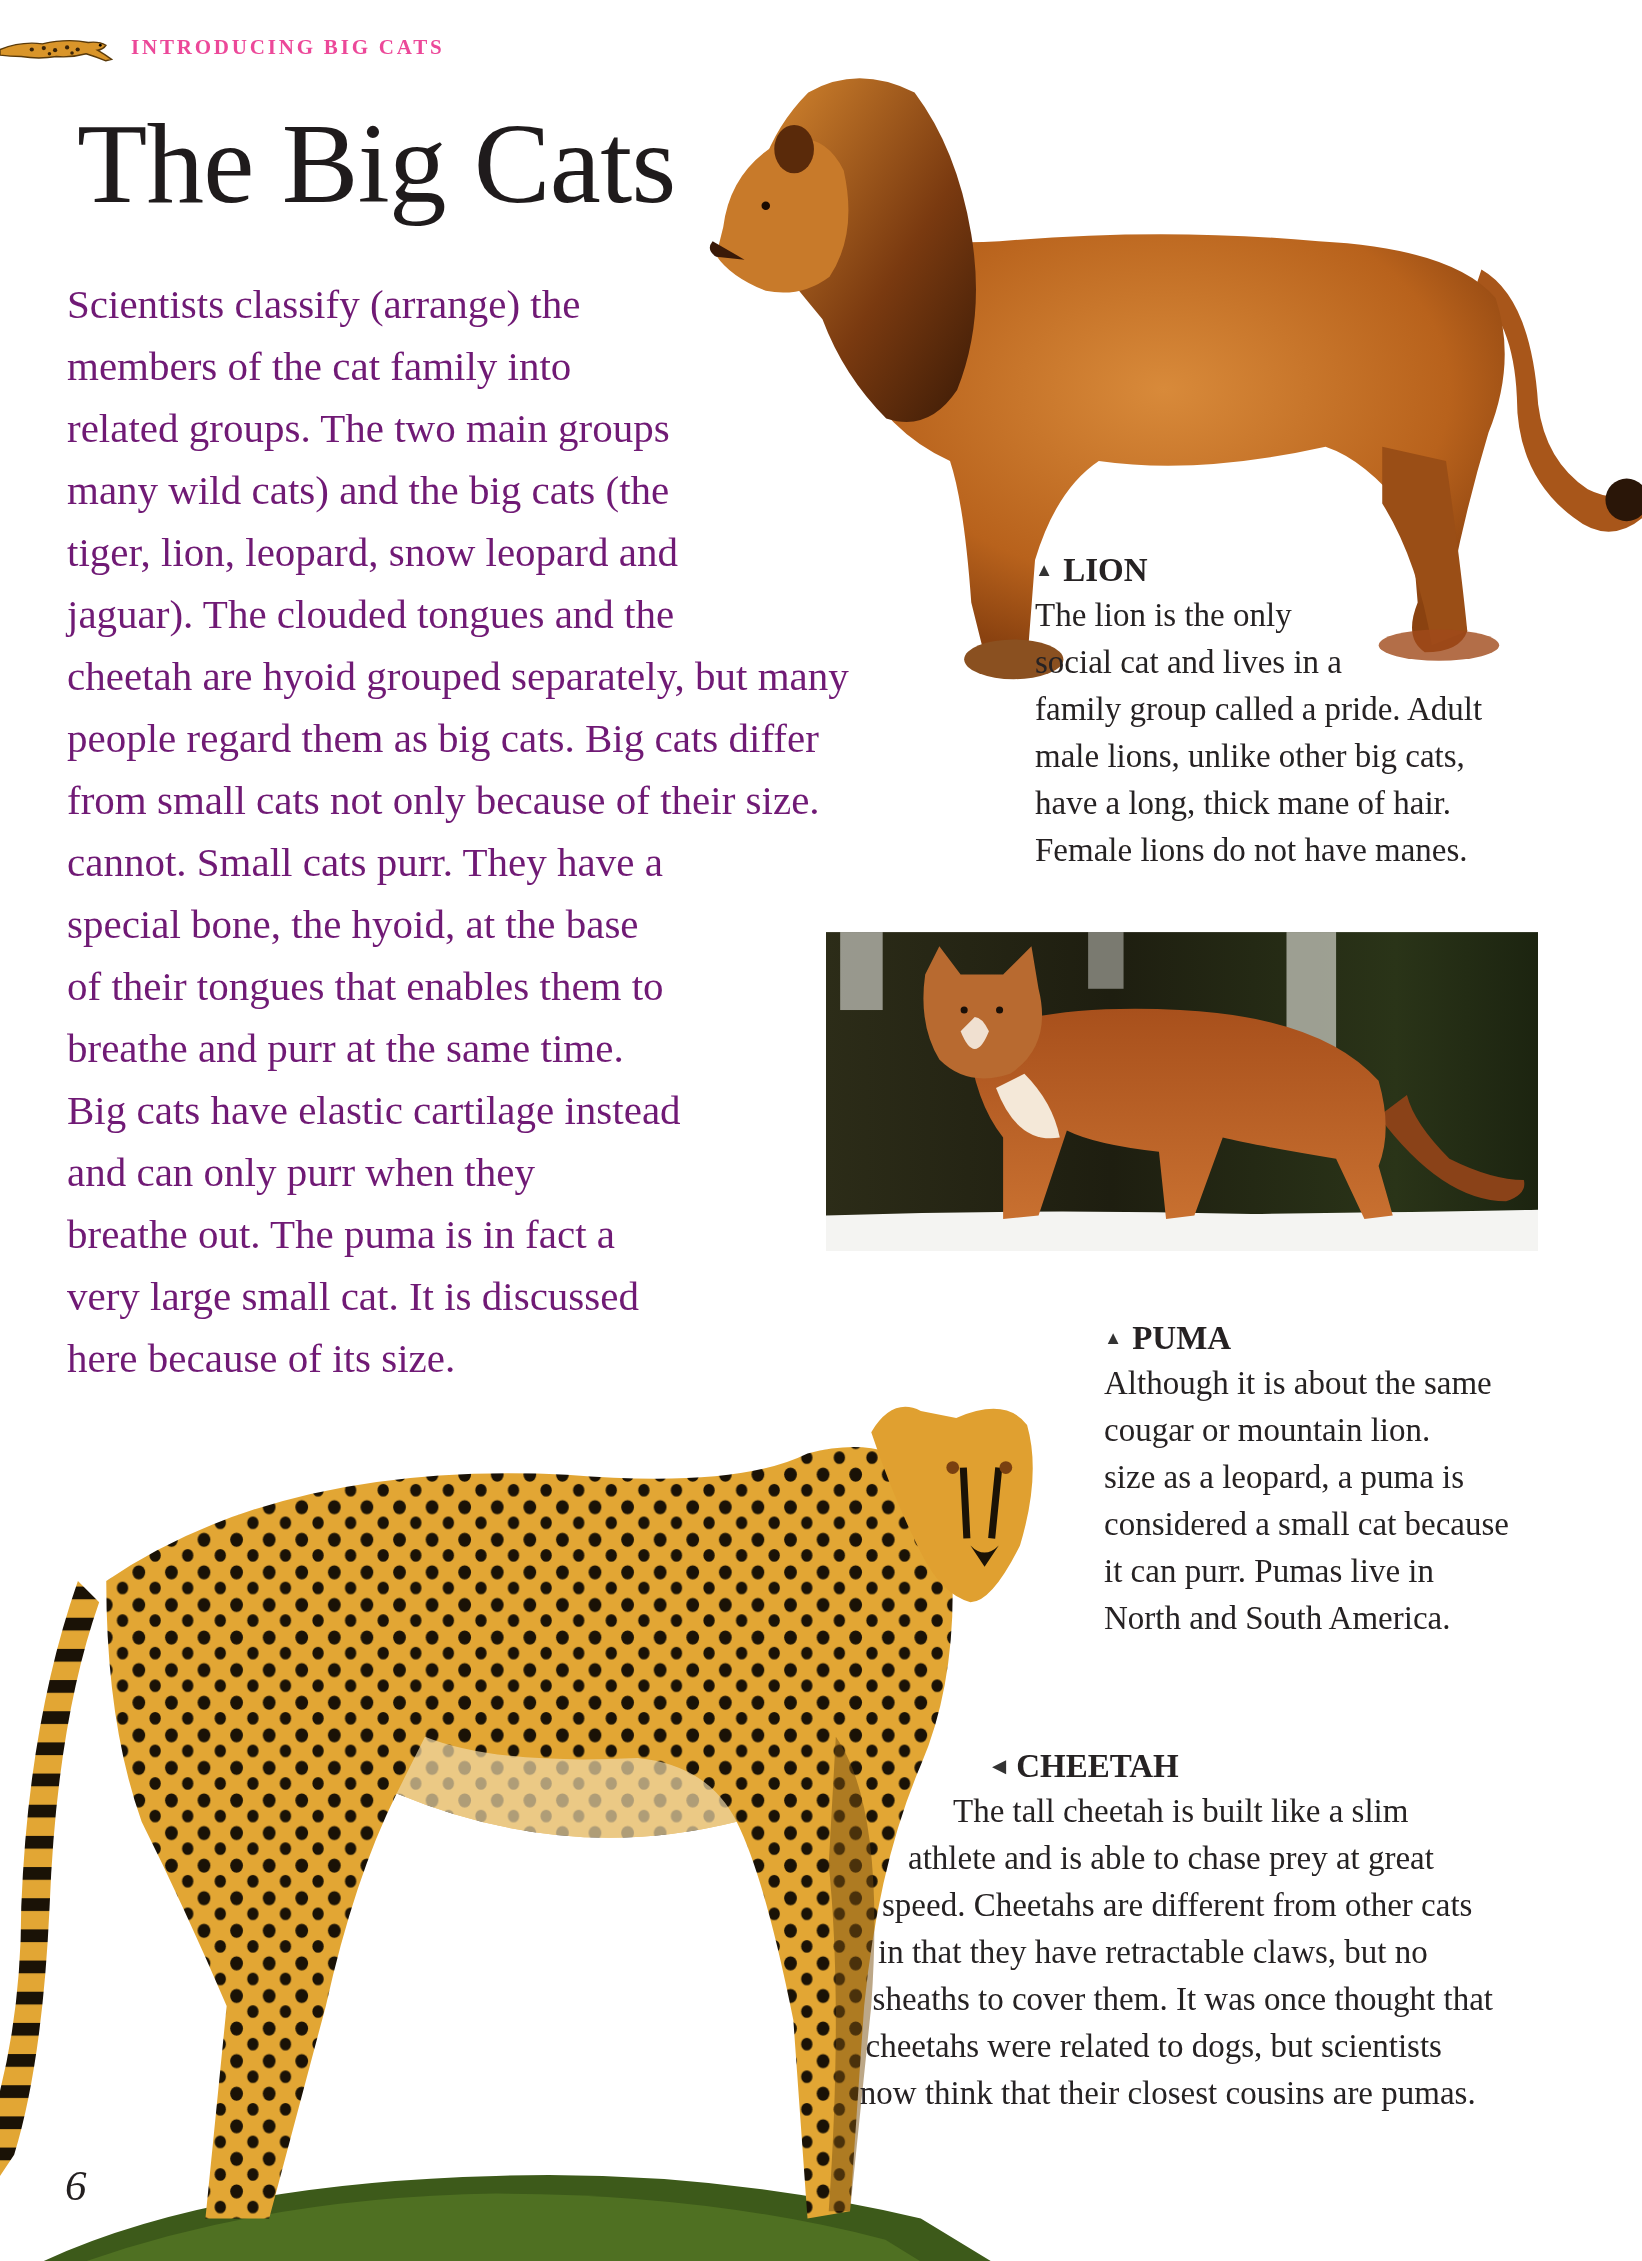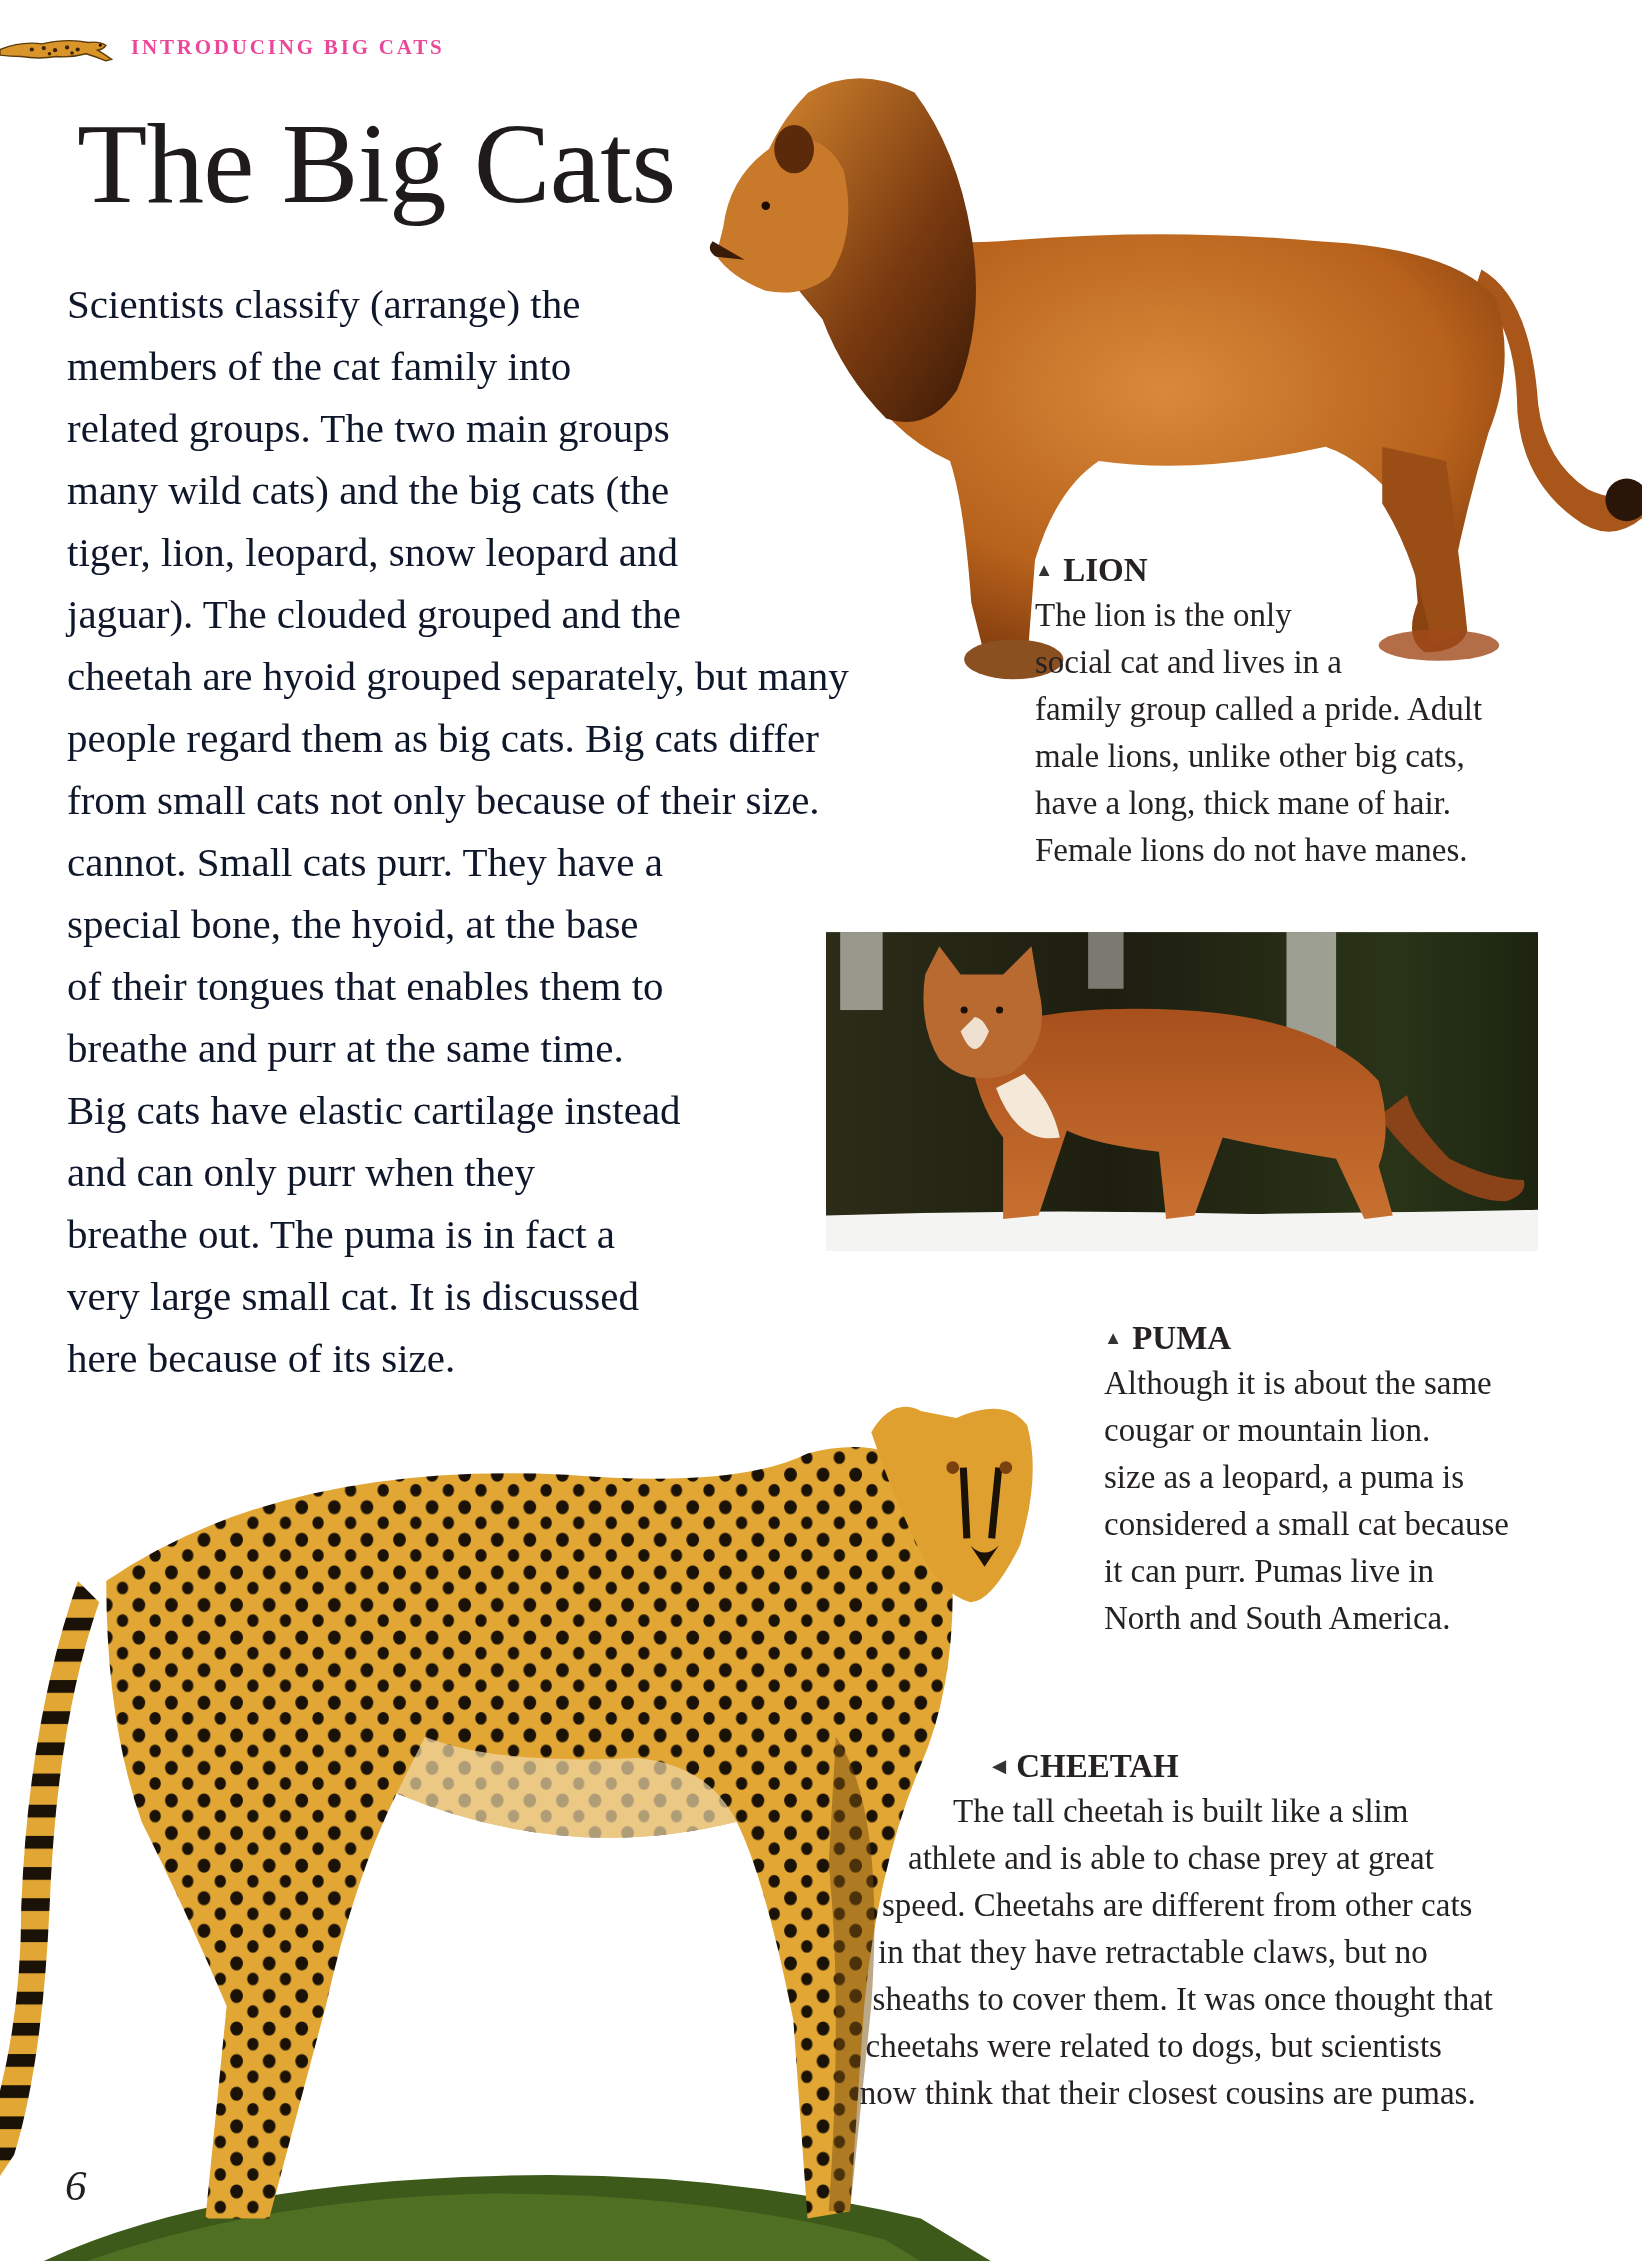--- a/index.html
+++ b/index.html
@@ -1,21 +1,21 @@
 <!DOCTYPE html>
 <html style="font-size:11.3px"><head>
 <meta charset="utf-8">
 <style>
   html, body { margin: 0; padding: 0; background: #ffffff; }
   body { width: 1643px; height: 2261px; position: relative; overflow: hidden;
          font-family: "Liberation Serif", "DejaVu Serif", serif; color: #231f20; }
   .abs { position: absolute; }
   .running-head { left: 131px; top: 35px; font-size: 21px; letter-spacing: 2.8px; font-weight: 700; color: #ec4899; }
   .page-title { left: 77px; top: 106px; font-size: 115px; line-height: 1; font-weight: 400; margin: 0; letter-spacing: -0.7px; color: #1f1b1c; }
-  .body-text { left: 67px; top: 273px; width: 921px; font-size: 41px; line-height: 62px; margin: 0; color: #0f172a; }
+  .body-text { left: 67px; top: 273px; width: 921px; font-size: 41px; line-height: 62px; margin: 0; color: #701a75; }
   .body-text span { display: block; white-space: nowrap; }
   .caption { font-size: 33px; line-height: 47px; color: #262223; }
   .caption .cap-line { display: block; white-space: nowrap; }
   .cap-head { display: flex; align-items: center; gap: 10px; font-weight: 700; font-size: 33px; line-height: 43px; }
   .cap-head .tri { font-size: 18.4px; color: #333; }
   .lion-caption { left: 1035px; top: 549px; }
   .puma-caption { left: 1104px; top: 1317px; }
   .cheetah-caption { left: 857px; top: 1745px; width: 709px; }
   .cheetah-caption .cap-head { margin-left: 135px; }
   .page-number { left: 65px; top: 2161px; font-size: 43px; font-style: italic; }
@@ -76,21 +76,21 @@
     <ellipse cx="1040" cy="820" rx="85" ry="22" fill="#a04a1a" opacity="0.8"></ellipse>
   </svg>
 </div>
 
 <div class="abs body-text">
   <span>Scientists classify (arrange) the</span>
   <span>members of the cat family into</span>
   <span>related groups. The two main groups</span>
   <span>many wild cats) and the big cats (the</span>
   <span>tiger, lion, leopard, snow leopard and</span>
-  <span>jaguar). The clouded grouped and the</span>
+  <span>jaguar). The clouded tongues and the</span>
   <span>cheetah are hyoid grouped separately, but many</span>
   <span>people regard them as big cats. Big cats differ</span>
   <span>from small cats not only because of their size.</span>
   <span>cannot. Small cats purr. They have a</span>
   <span>special bone, the hyoid, at the base</span>
   <span>of their tongues that enables them to</span>
   <span>breathe and purr at the same time.</span>
   <span>Big cats have elastic cartilage instead</span>
   <span>and can only purr when they</span>
   <span>breathe out. The puma is in fact a</span>

